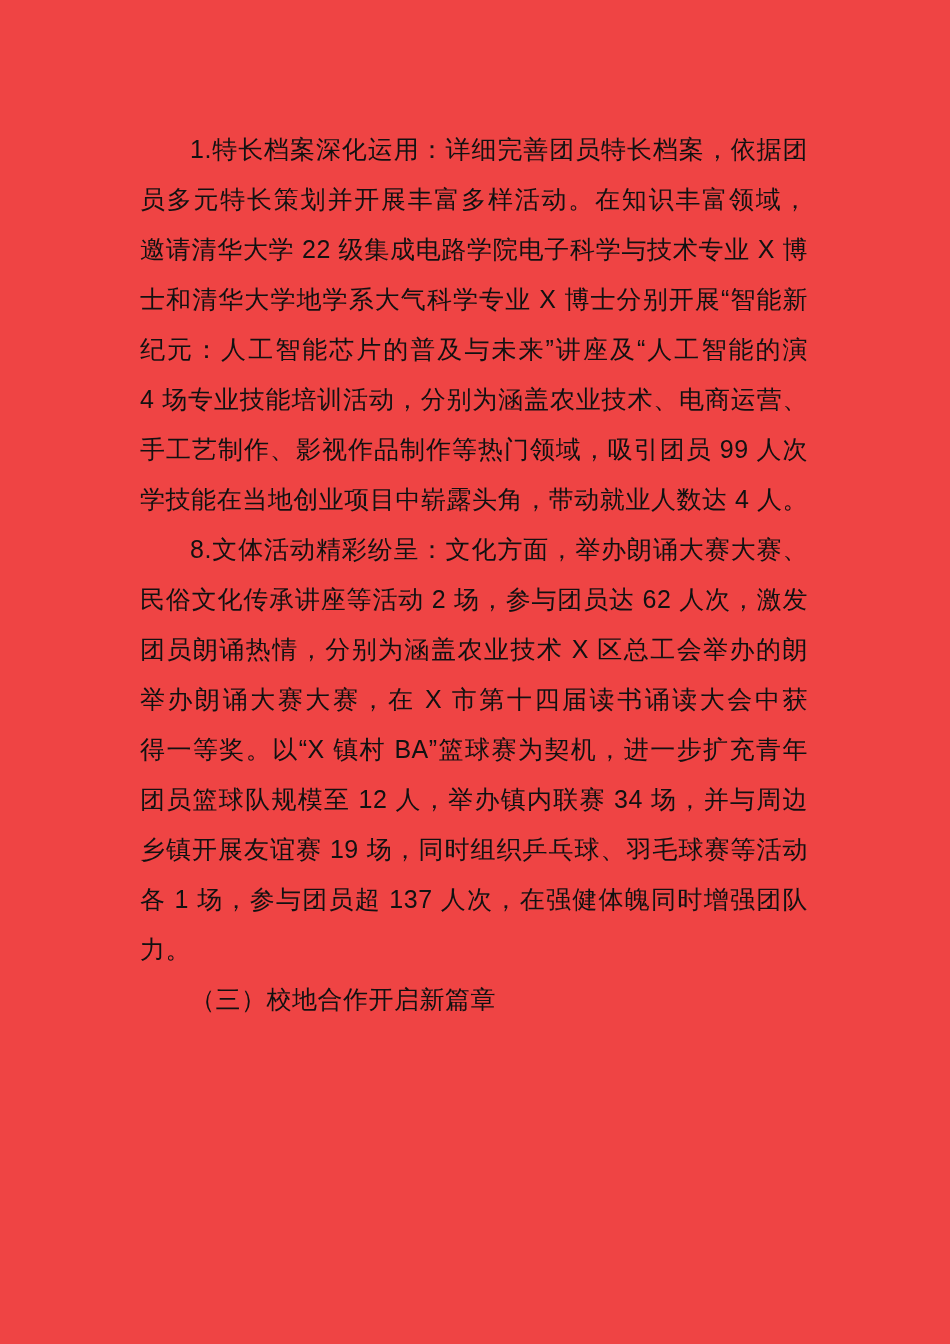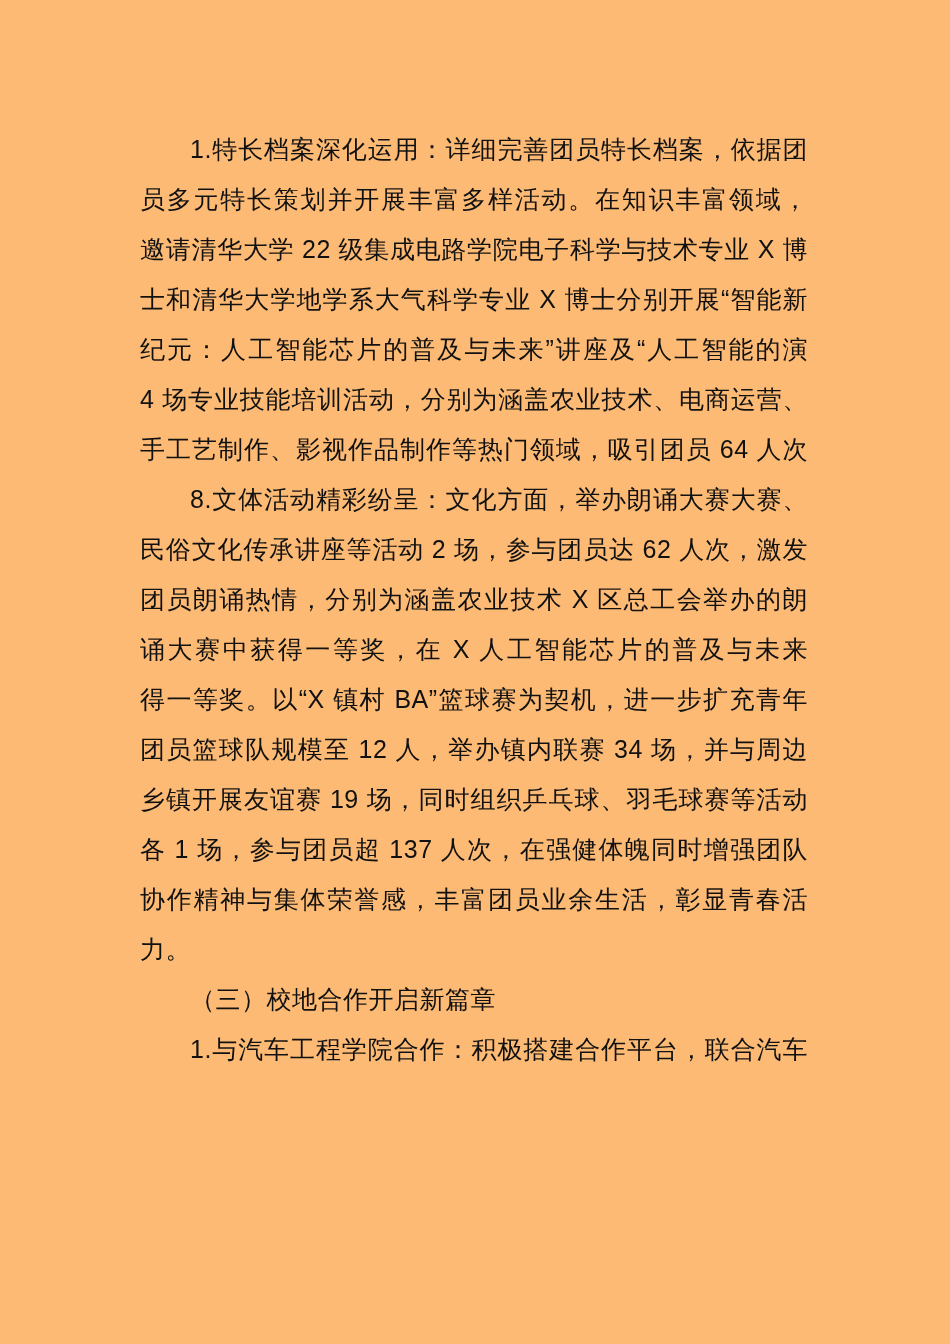--- a/index.html
+++ b/index.html
@@ -4,21 +4,21 @@
 <style>
   html, body {
     margin: 0;
     padding: 0;
     background: #ffffff;
   }
   .page {
     position: relative;
     width: 950px;
     height: 1344px;
-    background: #fdba74;
+    background: #ef4444;
     overflow: hidden;
     font-family: "Liberation Sans", sans-serif;
     color: #000000;
   }
   .text-block {
     position: absolute;
     left: 140px;
     top: 124px;
     width: 668px;
   }
@@ -44,27 +44,26 @@
 <body>
 
 <div class="page">
   <div class="text-block">
       <div class="line indent fill">1.特长档案深化运用：详细完善团员特长档案，依据团</div>
       <div class="line fill">员多元特长策划并开展丰富多样活动。在知识丰富领域，</div>
       <div class="line fill">邀请清华大学 22 级集成电路学院电子科学与技术专业 X 博</div>
       <div class="line fill">士和清华大学地学系大气科学专业 X 博士分别开展“智能新</div>
       <div class="line fill">纪元：人工智能芯片的普及与未来”讲座及“人工智能的演进：</div>
       <div class="line fill">4 场专业技能培训活动，分别为涵盖农业技术、电商运营、</div>
-      <div class="line fill">手工艺制作、影视作品制作等热门领域，吸引团员 64 人次</div>
+      <div class="line fill">手工艺制作、影视作品制作等热门领域，吸引团员 99 人次</div>
+      <div class="line fill">学技能在当地创业项目中崭露头角，带动就业人数达 4 人。</div>
       <div class="line indent fill">8.文体活动精彩纷呈：文化方面，举办朗诵大赛大赛、</div>
       <div class="line fill">民俗文化传承讲座等活动 2 场，参与团员达 62 人次，激发</div>
       <div class="line fill">团员朗诵热情，分别为涵盖农业技术 X 区总工会举办的朗</div>
-      <div class="line fill">诵大赛中获得一等奖，在 X 人工智能芯片的普及与未来</div>
+      <div class="line fill">举办朗诵大赛大赛，在 X 市第十四届读书诵读大会中获</div>
       <div class="line fill">得一等奖。以“X 镇村 BA”篮球赛为契机，进一步扩充青年</div>
       <div class="line fill">团员篮球队规模至 12 人，举办镇内联赛 34 场，并与周边</div>
       <div class="line fill">乡镇开展友谊赛 19 场，同时组织乒乓球、羽毛球赛等活动</div>
       <div class="line fill">各 1 场，参与团员超 137 人次，在强健体魄同时增强团队</div>
-      <div class="line fill">协作精神与集体荣誉感，丰富团员业余生活，彰显青春活</div>
       <div class="line">力。</div>
       <div class="line indent">（三）校地合作开启新篇章</div>
-      <div class="line indent fill">1.与汽车工程学院合作：积极搭建合作平台，联合汽车</div>
     </div>
 </div>
 
 </body></html>

